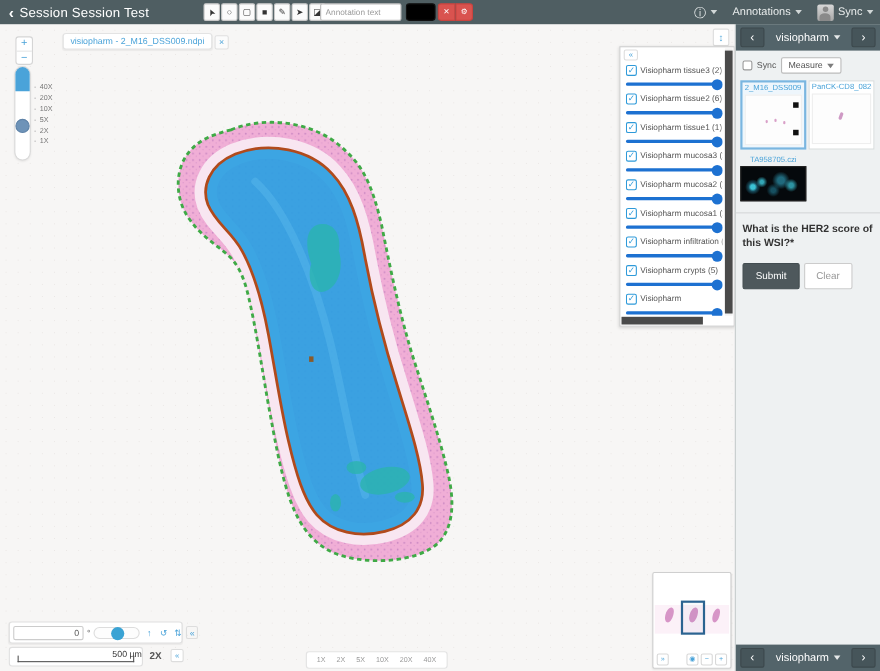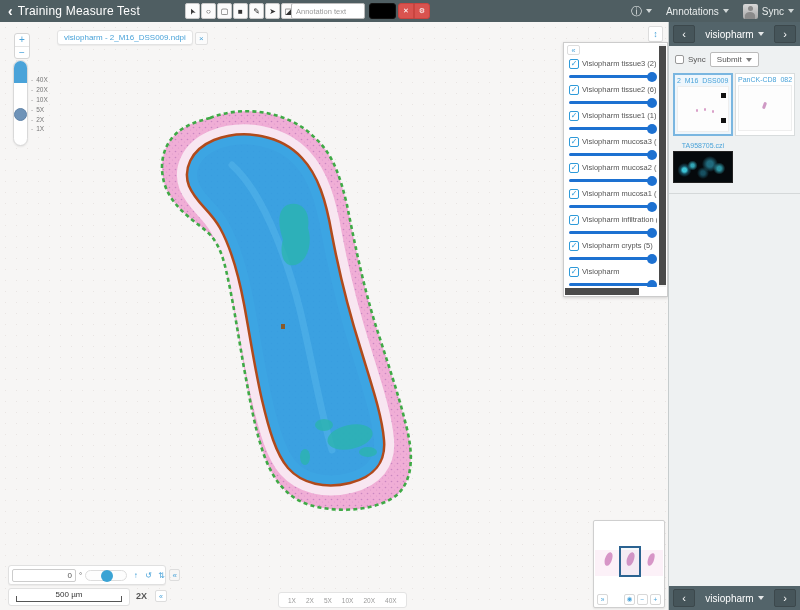--- a/index.html
+++ b/index.html
@@ -107,21 +107,21 @@
   .rslider .knob { position:absolute; left:15px; top:-1px; width:12px; height:12px;
     border-radius:50%; background:#3aa3d4; cursor:pointer; }
   .rot-icon { width:11px; height:12px; display:flex; align-items:center; justify-content:center;
     color:var(--accent); font-size:8px; cursor:pointer; }
   .rot-icon.boxed { border:1px solid #ddd; border-radius:2px; }
 
   
   .scalebar { position:absolute; left:8px; top:566px; width:122px; height:18px; background:#fff;
     border:1px solid #e0e0e0; border-radius:3px; }
   .scale-inner { position:relative; height:100%; }
-  .scale-label { position:absolute; left:0; right:0; top:1px; text-align:center; font-size:8px;
+  .scale-label { position:absolute; left:0; right:0; top:1px; text-align:right; font-size:8px;
     color:#333; }
   .s-line { position:absolute; left:7px; right:7px; bottom:3px; border-bottom:1px solid #555; }
   .s-tick { position:absolute; bottom:3px; width:1px; height:6px; background:#555; }
   .cur-zoom { position:absolute; left:136px; top:569px; font-size:9px; font-weight:bold; color:#555; }
   .scale-collapse { position:absolute; left:155px; top:568px; width:12px; height:12px;
     border:1px solid #ddd; border-radius:2px; background:#fff; color:var(--accent); font-size:7px;
     display:flex; align-items:center; justify-content:center; cursor:pointer; }
 
   
   .zoombtns { position:absolute; left:278px; top:570px; height:16px; background:#fff;
@@ -188,21 +188,21 @@
   .btn-submit { background:var(--submit_bg); color:#fff; font-size:9px; padding:6px 11px;
     border:1px solid #434d51; border-radius:2px; cursor:pointer; }
   .btn-clear { background:#fff; color:#999; font-size:9px; padding:6px 10px;
     border:1px solid #ccc; border-radius:2px; cursor:pointer; }
 </style>
 </head>
 <body>
 
 <div class="topbar">
   <span class="back">‹</span>
-  <span class="title">Training Measure Test</span>
+  <span class="title">Session Session Test</span>
 
   <div class="tools" id="tools-group">
       <span class="tool-btn">
         <span style="transform: rotate(-115deg);">➤</span>
       </span>
       <span class="tool-btn">
         <span>○</span>
       </span>
       <span class="tool-btn">
         <span>▢</span>
@@ -493,21 +493,21 @@
       <span class="caret"></span>
     </span>
     <span class="nav-btn">›</span>
   </div>
 
   <div class="side-content">
     <div class="sync-row">
       <span class="sync-chk"></span>
       <span class="sync-label">Sync</span>
       <span class="measure-btn">
-        <span>Submit</span>
+        <span>Measure</span>
         <span class="caret"></span>
       </span>
     </div>
 
     <div class="thumb-grid">
       <div class="thumb-card selected">
         <div class="thumb-name">2_M16_DSS009.nd</div>
         <div class="thumb-img">
           <div class="sq" style="right:2px;top:6px;"></div>
           <div class="sq" style="right:2px;bottom:8px;"></div>
@@ -524,21 +524,26 @@
       </div>
     </div>
 
     <div class="card3">
       <div class="thumb-name">TA958705.czi</div>
       <div class="dark-thumb"></div>
     </div>
 
     <div class="divider"></div>
 
-
+    <div class="question">What is the HER2 score of this WSI?*</div>
+
+    <div class="actions">
+      <span class="btn-submit">Submit</span>
+      <span class="btn-clear">Clear</span>
+    </div>
   </div>
 
   <div class="side-footer">
     <span class="nav-btn">‹</span>
     <span class="side-title">
       <span>visiopharm</span>
       <span class="caret"></span>
     </span>
     <span class="nav-btn">›</span>
   </div>

